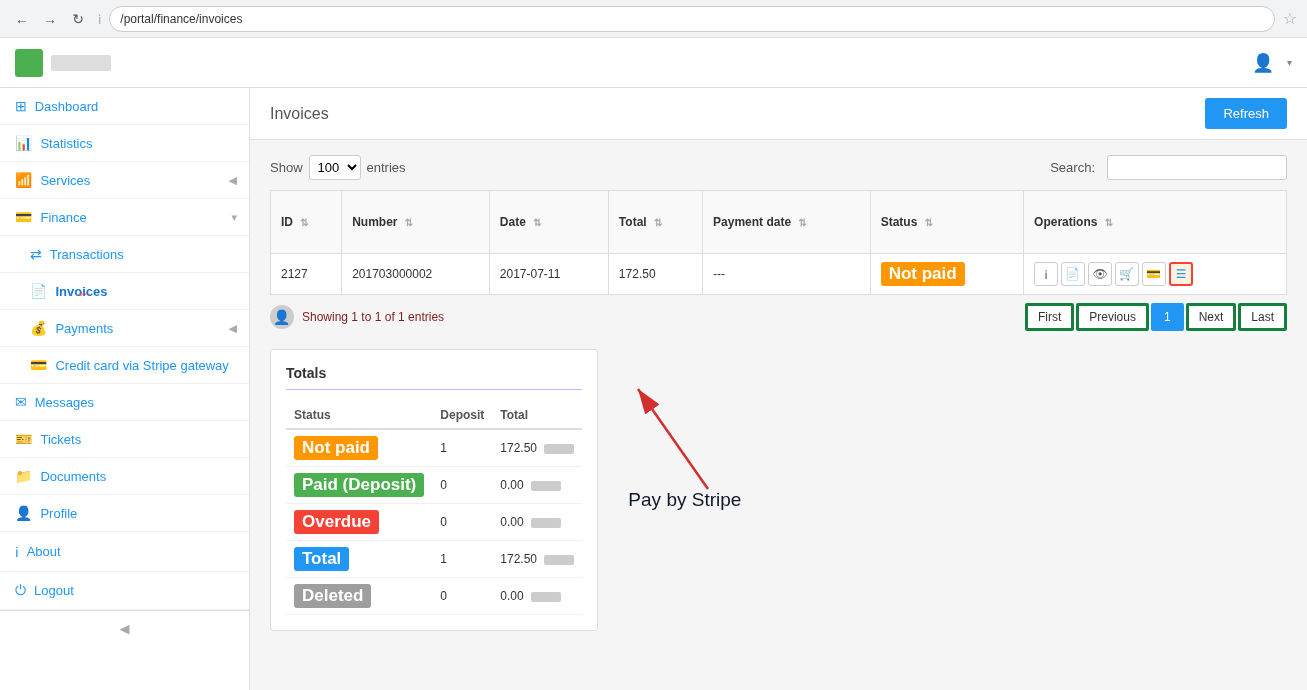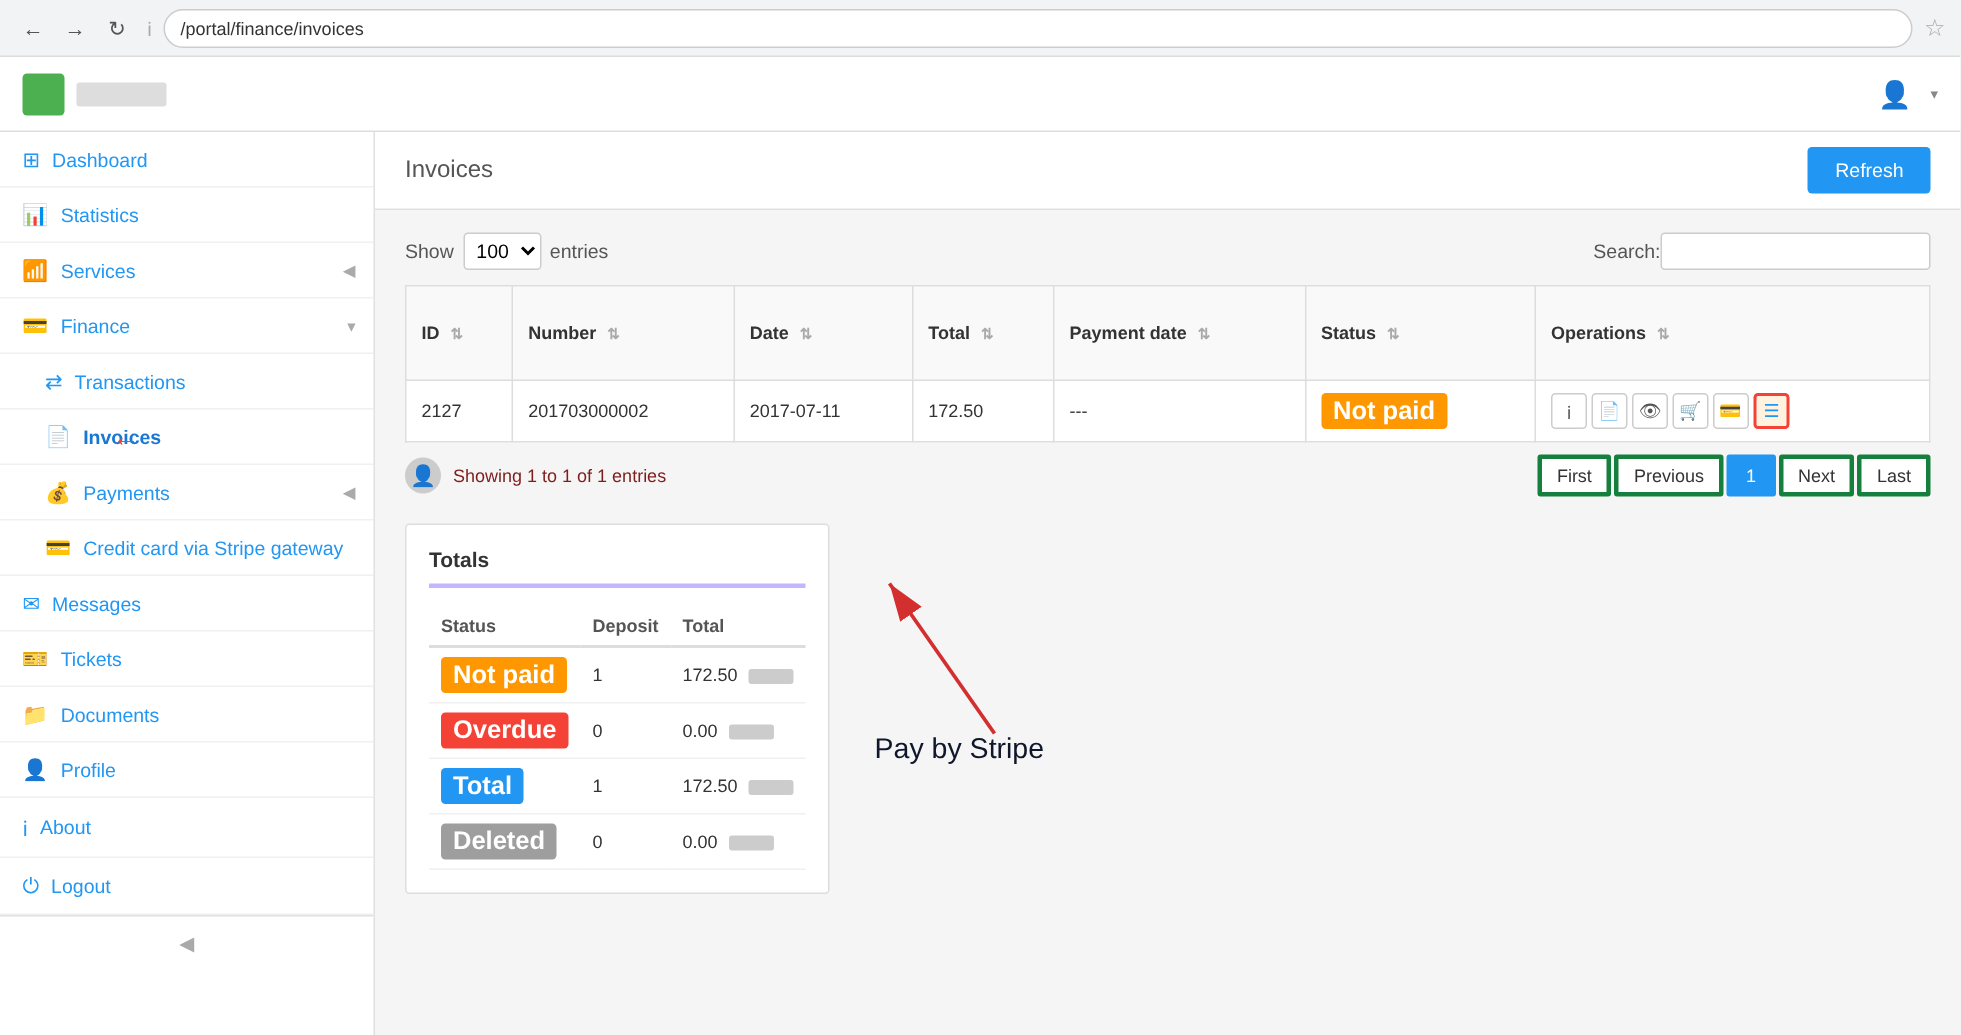--- a/index.html
+++ b/index.html
@@ -116,21 +116,21 @@
       display: flex;
       align-items: center;
       justify-content: space-between;
       margin-bottom: 10px;
     }
     .show-entries { display: flex; align-items: center; gap: 6px; color: #555; }
     .show-select {
       border: 1px solid #ccc; padding: 3px 4px; border-radius: 3px;
       font-size: 13px; background: white;
     }
-    .search-area { display: flex; align-items: center; gap: 0; color: #555; }
+    .search-area { display: flex; align-items: center; gap: 12px; color: #555; }
     .search-input {
       border: 1px solid #ccc; padding: 4px 8px; border-radius: 3px;
       width: 180px; font-size: 13px;
     }
 
     
     .data-table {
       width: 100%;
       border-collapse: collapse;
       background: white;
@@ -200,21 +200,21 @@
       border-radius: 3px;
       padding: 15px;
       margin-top: 10px;
       max-width: 520px;
     }
     .totals-title {
       font-size: 14px;
       font-weight: bold;
       color: #333;
       margin-bottom: 12px;
-      border-bottom: 3px solid #c4b5fd;
+      border-bottom: 1px solid #c4b5fd;
       padding-bottom: 8px;
     }
     .totals-table {
       width: 100%;
       border-collapse: collapse;
     }
     .totals-table th {
       text-align: left;
       padding: 6px 8px;
       font-size: 12px;
@@ -419,20 +419,25 @@
                   <th>Total</th>
                 </tr>
               </thead>
               <tbody>
                 <tr>
                   <td><span class="badge badge-not-paid">Not paid</span></td>
                   <td>1</td>
                   <td>172.50 <span class="amount-bar"></span></td>
                 </tr>
                 <tr>
+                  <td><span class="badge badge-paid-deposit">Paid (Deposit)</span></td>
+                  <td>0</td>
+                  <td>0.00 <span class="amount-bar"></span></td>
+                </tr>
+                <tr>
                   <td><span class="badge badge-overdue">Overdue</span></td>
                   <td>0</td>
                   <td>0.00 <span class="amount-bar"></span></td>
                 </tr>
                 <tr>
                   <td><span class="badge badge-total">Total</span></td>
                   <td>1</td>
                   <td>172.50 <span class="amount-bar"></span></td>
                 </tr>
                 <tr>

